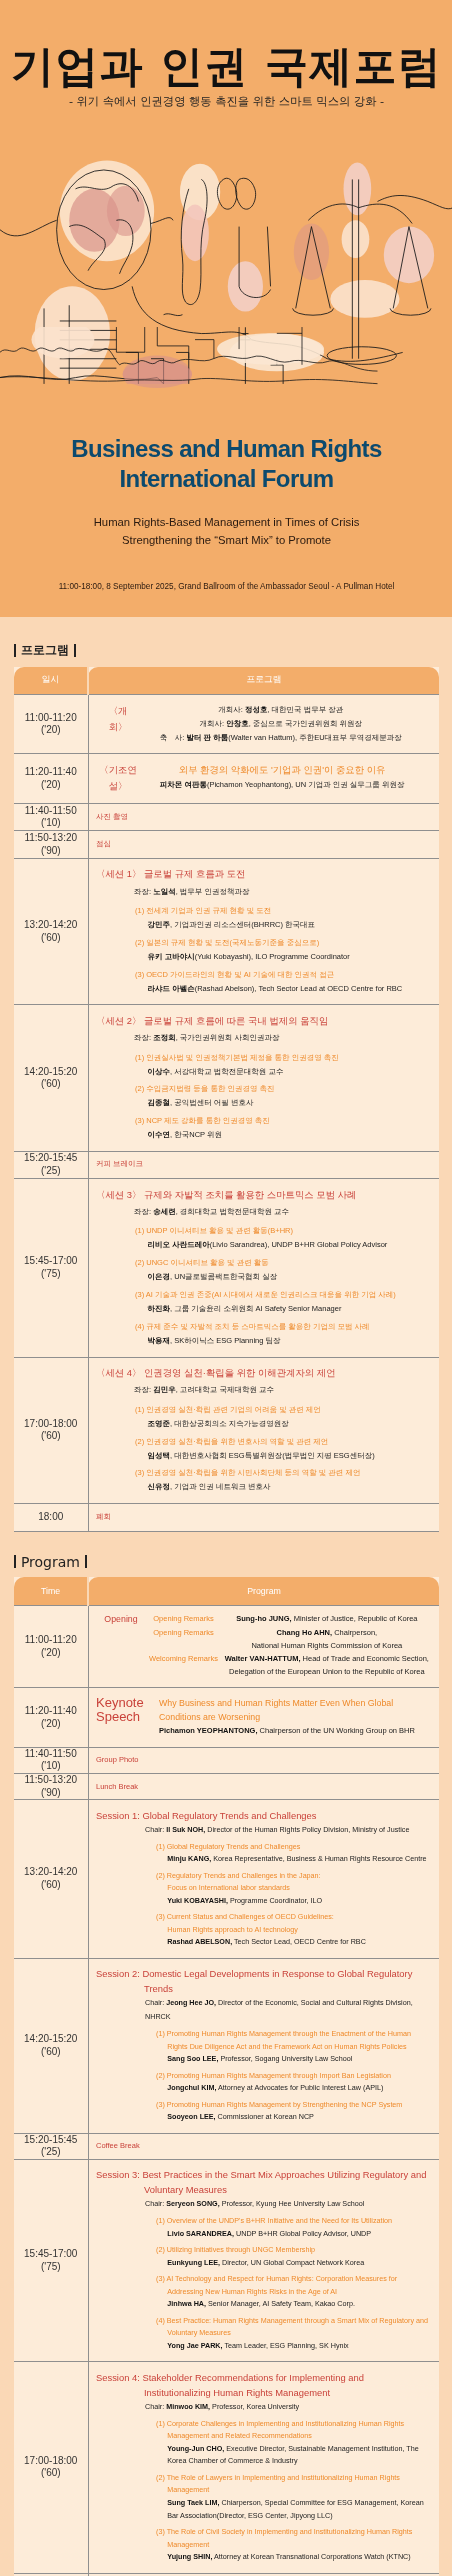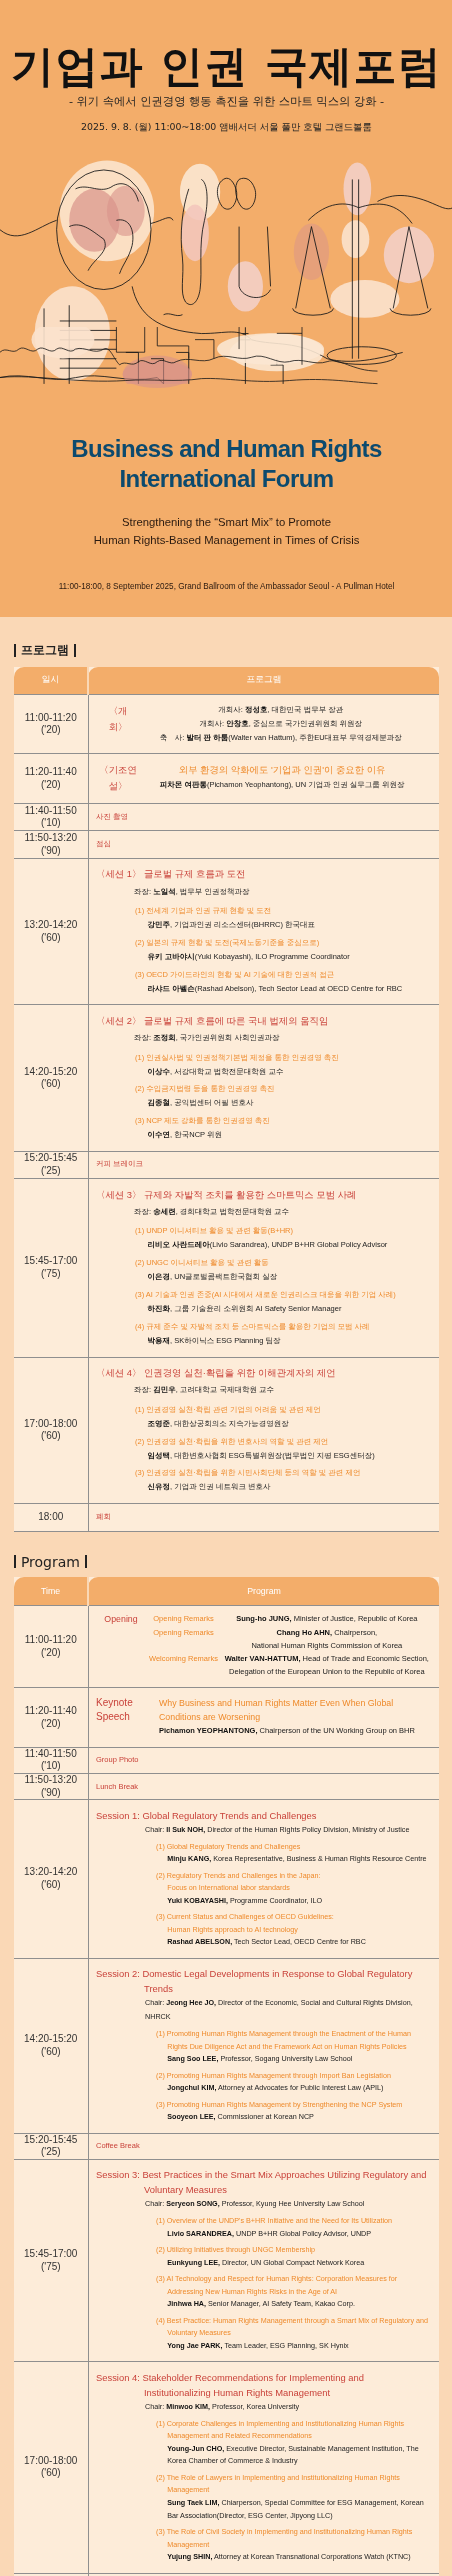--- a/index.html
+++ b/index.html
@@ -42,21 +42,20 @@
   .open-lines .l { line-height: 14px; }
   .en-open-grid { display: grid; grid-template-columns: 50px 75px 1fr; row-gap: 1.3px; font-size: 7.5px; line-height: 12.6px; text-align: center; }
   .en-hd { font-size: 9.4px; line-height: 15px; }
 </style>
 </head>
 <body>
 
 <div class="hero">
   <div class="ko-title">기업과 인권 국제포럼</div>
   <div class="ko-sub">- 위기 속에서 인권경영 행동 촉진을 위한 스마트 믹스의 강화 -</div>
-  <div class="ko-date">2025. 9. 8. (월) 11:00~18:00  앰배서더 서울 풀만 호텔 그랜드볼룸</div>
 
   <svg class="illus" viewBox="0 0 720 370" xmlns="http://www.w3.org/2000/svg">
 
     <ellipse cx="170" cy="95" rx="75" ry="80" fill="#fbe7d2" opacity="0.85"></ellipse>
     <ellipse cx="150" cy="110" rx="40" ry="50" fill="#d9938a" opacity="0.7"></ellipse>
     <ellipse cx="200" cy="95" rx="30" ry="40" fill="#d9938a" opacity="0.6"></ellipse>
     <ellipse cx="318" cy="65" rx="32" ry="45" fill="#fbe7d2" opacity="0.9"></ellipse>
     <ellipse cx="310" cy="130" rx="22" ry="45" fill="#f3c7bb" opacity="0.9"></ellipse>
     <ellipse cx="390" cy="215" rx="28" ry="40" fill="#f3cfc7" opacity="0.9"></ellipse>
     <ellipse cx="568" cy="60" rx="22" ry="42" fill="#f3cfc7" opacity="0.9"></ellipse>
@@ -103,22 +102,22 @@
       <path d="M0 80 C60 75 120 90 200 85 C240 82 280 88 320 82 C360 80 400 90 460 85 C520 80 560 88 600 90"></path>
       <path d="M185 0 L185 40 L230 40 L230 0 M250 0 L250 30 L300 30 L300 50 M310 20 L340 20 L340 50 M380 0 L380 35 M480 0 L480 60 M440 10 L480 10"></path>
     </g>
   </svg>
 
   <div class="en-title">
     <div>Business and Human Rights</div>
     <div>International Forum</div>
   </div>
   <div class="en-sub">
+    <div>Human Rights-Based Management in Times of Crisis</div>
     <div>Strengthening the “Smart Mix” to Promote</div>
-    <div>Human Rights-Based Management in Times of Crisis</div>
   </div>
 </div>
 <div style="background:#f3ad6a; height:39px; text-align:center; padding-top:0;">
   <div style="font-size:8.2px; color:#2a1a10; line-height:12.6px; padding-top:2.5px;">11:00-18:00, 8 September 2025, Grand Ballroom of the Ambassador Seoul - A Pullman Hotel</div>
 </div>
 
 <div class="program-wrap">
 
   <div class="sec-title">
     <span class="bar"></span>
@@ -330,21 +329,21 @@
         </td>
       </tr>
 
       <tr>
         <td class="t">
             <div>11:20-11:40</div>
             <div>('20)</div>
           </td>
         <td class="c">
           <div style="display:flex;">
-            <div class="red" style="width:50px; font-size:10px; line-height:14px;">
+            <div class="red" style="width:50px; font-size:13px; line-height:14px;">
                 <div>Keynote</div>
                 <div>Speech</div>
               </div>
             <div style="flex:1;margin-left:13px;">
               <div class="org" style="font-size:8.8px; line-height:14px;">Why Business and Human Rights Matter Even When Global Conditions are Worsening</div>
               <div style="font-size:7.5px; line-height:14px;"><span class="b">Pichamon YEOPHANTONG,</span><span> Chairperson of the UN Working Group on BHR</span></div>
             </div>
           </div>
         </td>
       </tr>

